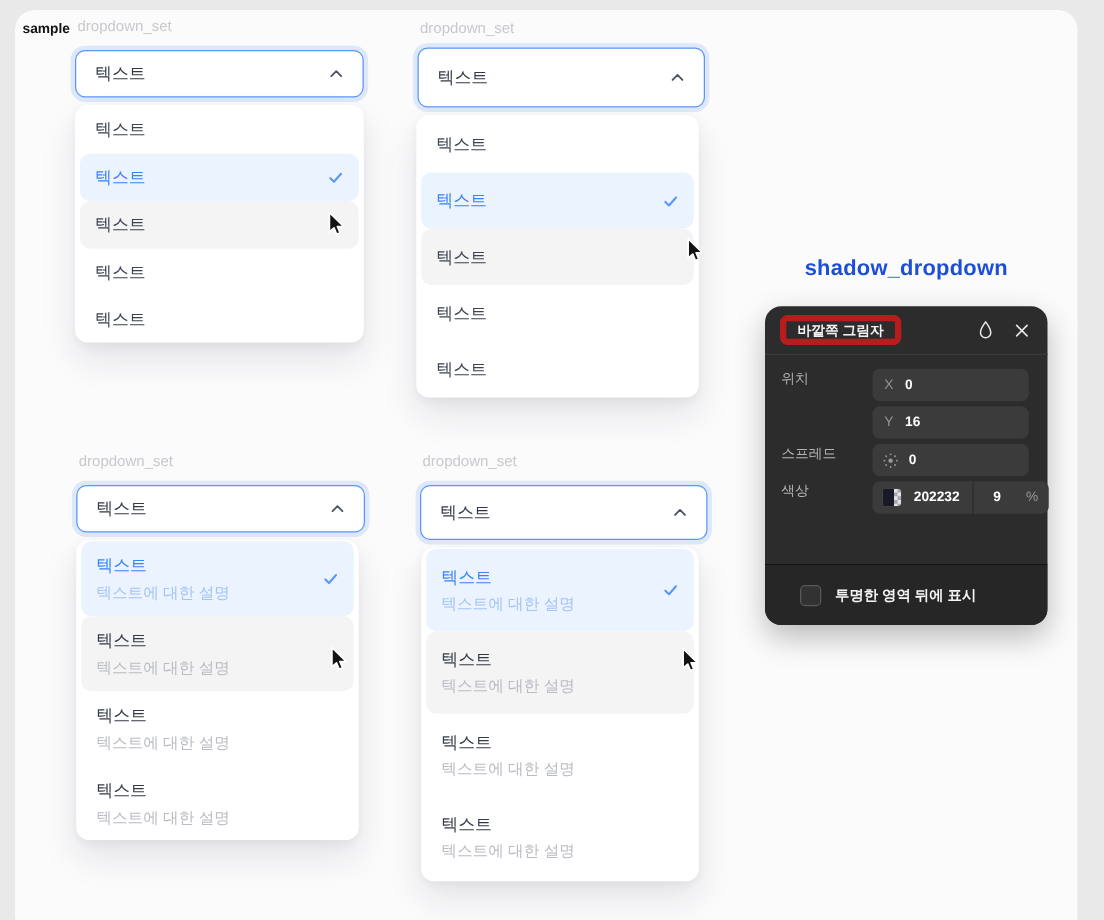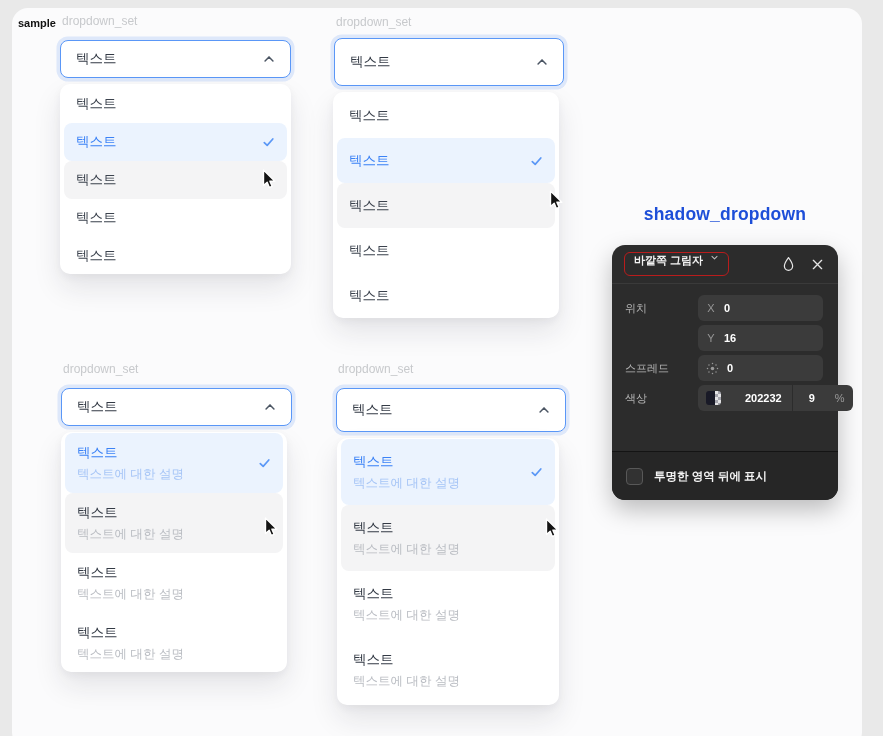--- a/index.html
+++ b/index.html
@@ -32,42 +32,42 @@
   .set-c .dd-item{height:60px;} .set-d .dd-item{height:66px;}
   .cursor{position:absolute;z-index:50;}
 
   
   .panel-heading{position:absolute;left:612px;top:204px;width:226px;text-align:center;
       font-size:17.5px;font-weight:bold;color:#1d4ed8;letter-spacing:0.2px;}
   .panel{position:absolute;left:612px;top:245px;width:226px;height:255px;background:#2c2c2c;
       border-radius:13px;box-shadow:0 10px 24px rgba(0,0,0,0.25);box-sizing:border-box;}
   .panel-header{height:38px;display:flex;align-items:center;justify-content:space-between;
       padding:0 14px 0 12px;border-bottom:1px solid #3a3a3a;}
-  .type-btn{display:flex;align-items:flex-start;gap:7px;background:transparent;border:1px solid #b91c1c;
+  .type-btn{display:flex;align-items:center;gap:7px;background:transparent;border:5px solid #b91c1c;
       border-radius:6px;height:24px;padding:0 9px;color:#f2f2f2;font-size:11px;font-weight:bold;
-      font-family:inherit;cursor:default;}
+      font-family:inherit;cursor:default;flex-direction:column;}
   .hicons{display:flex;align-items:center;gap:15px;}
   .panel-body{padding:11px 15px 8px 13px;}
-  .prow{display:flex;align-items:center;height:26px;margin-bottom:4px;}
+  .prow{display:flex;align-items:flex-start;height:26px;margin-bottom:4px;}
   .plabel{width:73px;font-size:11px;color:#b4b4b4;flex:none;}
   .pinput{flex:1;height:26px;background:#3b3b3b;border-radius:6px;display:flex;align-items:center;
       padding:0 8px;box-sizing:border-box;gap:8px;}
   .pfx{font-size:11px;color:#969696;width:10px;text-align:center;}
   .pval{font-size:11px;font-weight:bold;color:#fff;}
-  .cinput .hex{flex:1;margin-left:16px;}
+  .cinput .hex{flex:1;margin-left:2px;}
   .cdiv{width:1px;height:26px;background:#2c2c2c;margin:0 2px;}
   .copa{width:18px;text-align:center;}
   .cunit{font-size:11px;color:#9a9a9a;margin-left:6px;}
   .swatch{width:15px;height:14px;border-radius:3px;flex:none;overflow:hidden;
       background-image:linear-gradient(90deg,#191a27 0 9px,rgba(25,26,39,0.12) 9px),
         conic-gradient(#ffffff 0 25%, #b9b9c0 0 50%, #ffffff 0 75%, #b9b9c0 0);
       background-size:auto,6px 6px;}
   .panel-footer{position:absolute;left:0;right:0;bottom:0;height:48px;background:#262626;
       border-top:1px solid rgba(0,0,0,0.45);border-radius:0 0 13px 13px;display:flex;
-      align-items:center;padding-left:14px;gap:11px;}
+      align-items:center;padding-left:28px;gap:11px;}
   .cbox{width:15px;height:15px;border-radius:4px;background:#323232;border:1px solid #585858;flex:none;}
   .cbl{font-size:11.5px;font-weight:bold;color:#f5f5f5;}
 </style>
 </head>
 <body>
 
 <div id="canvas">
   <div id="frame"></div>
   <div class="sample-label">sample</div>
 

